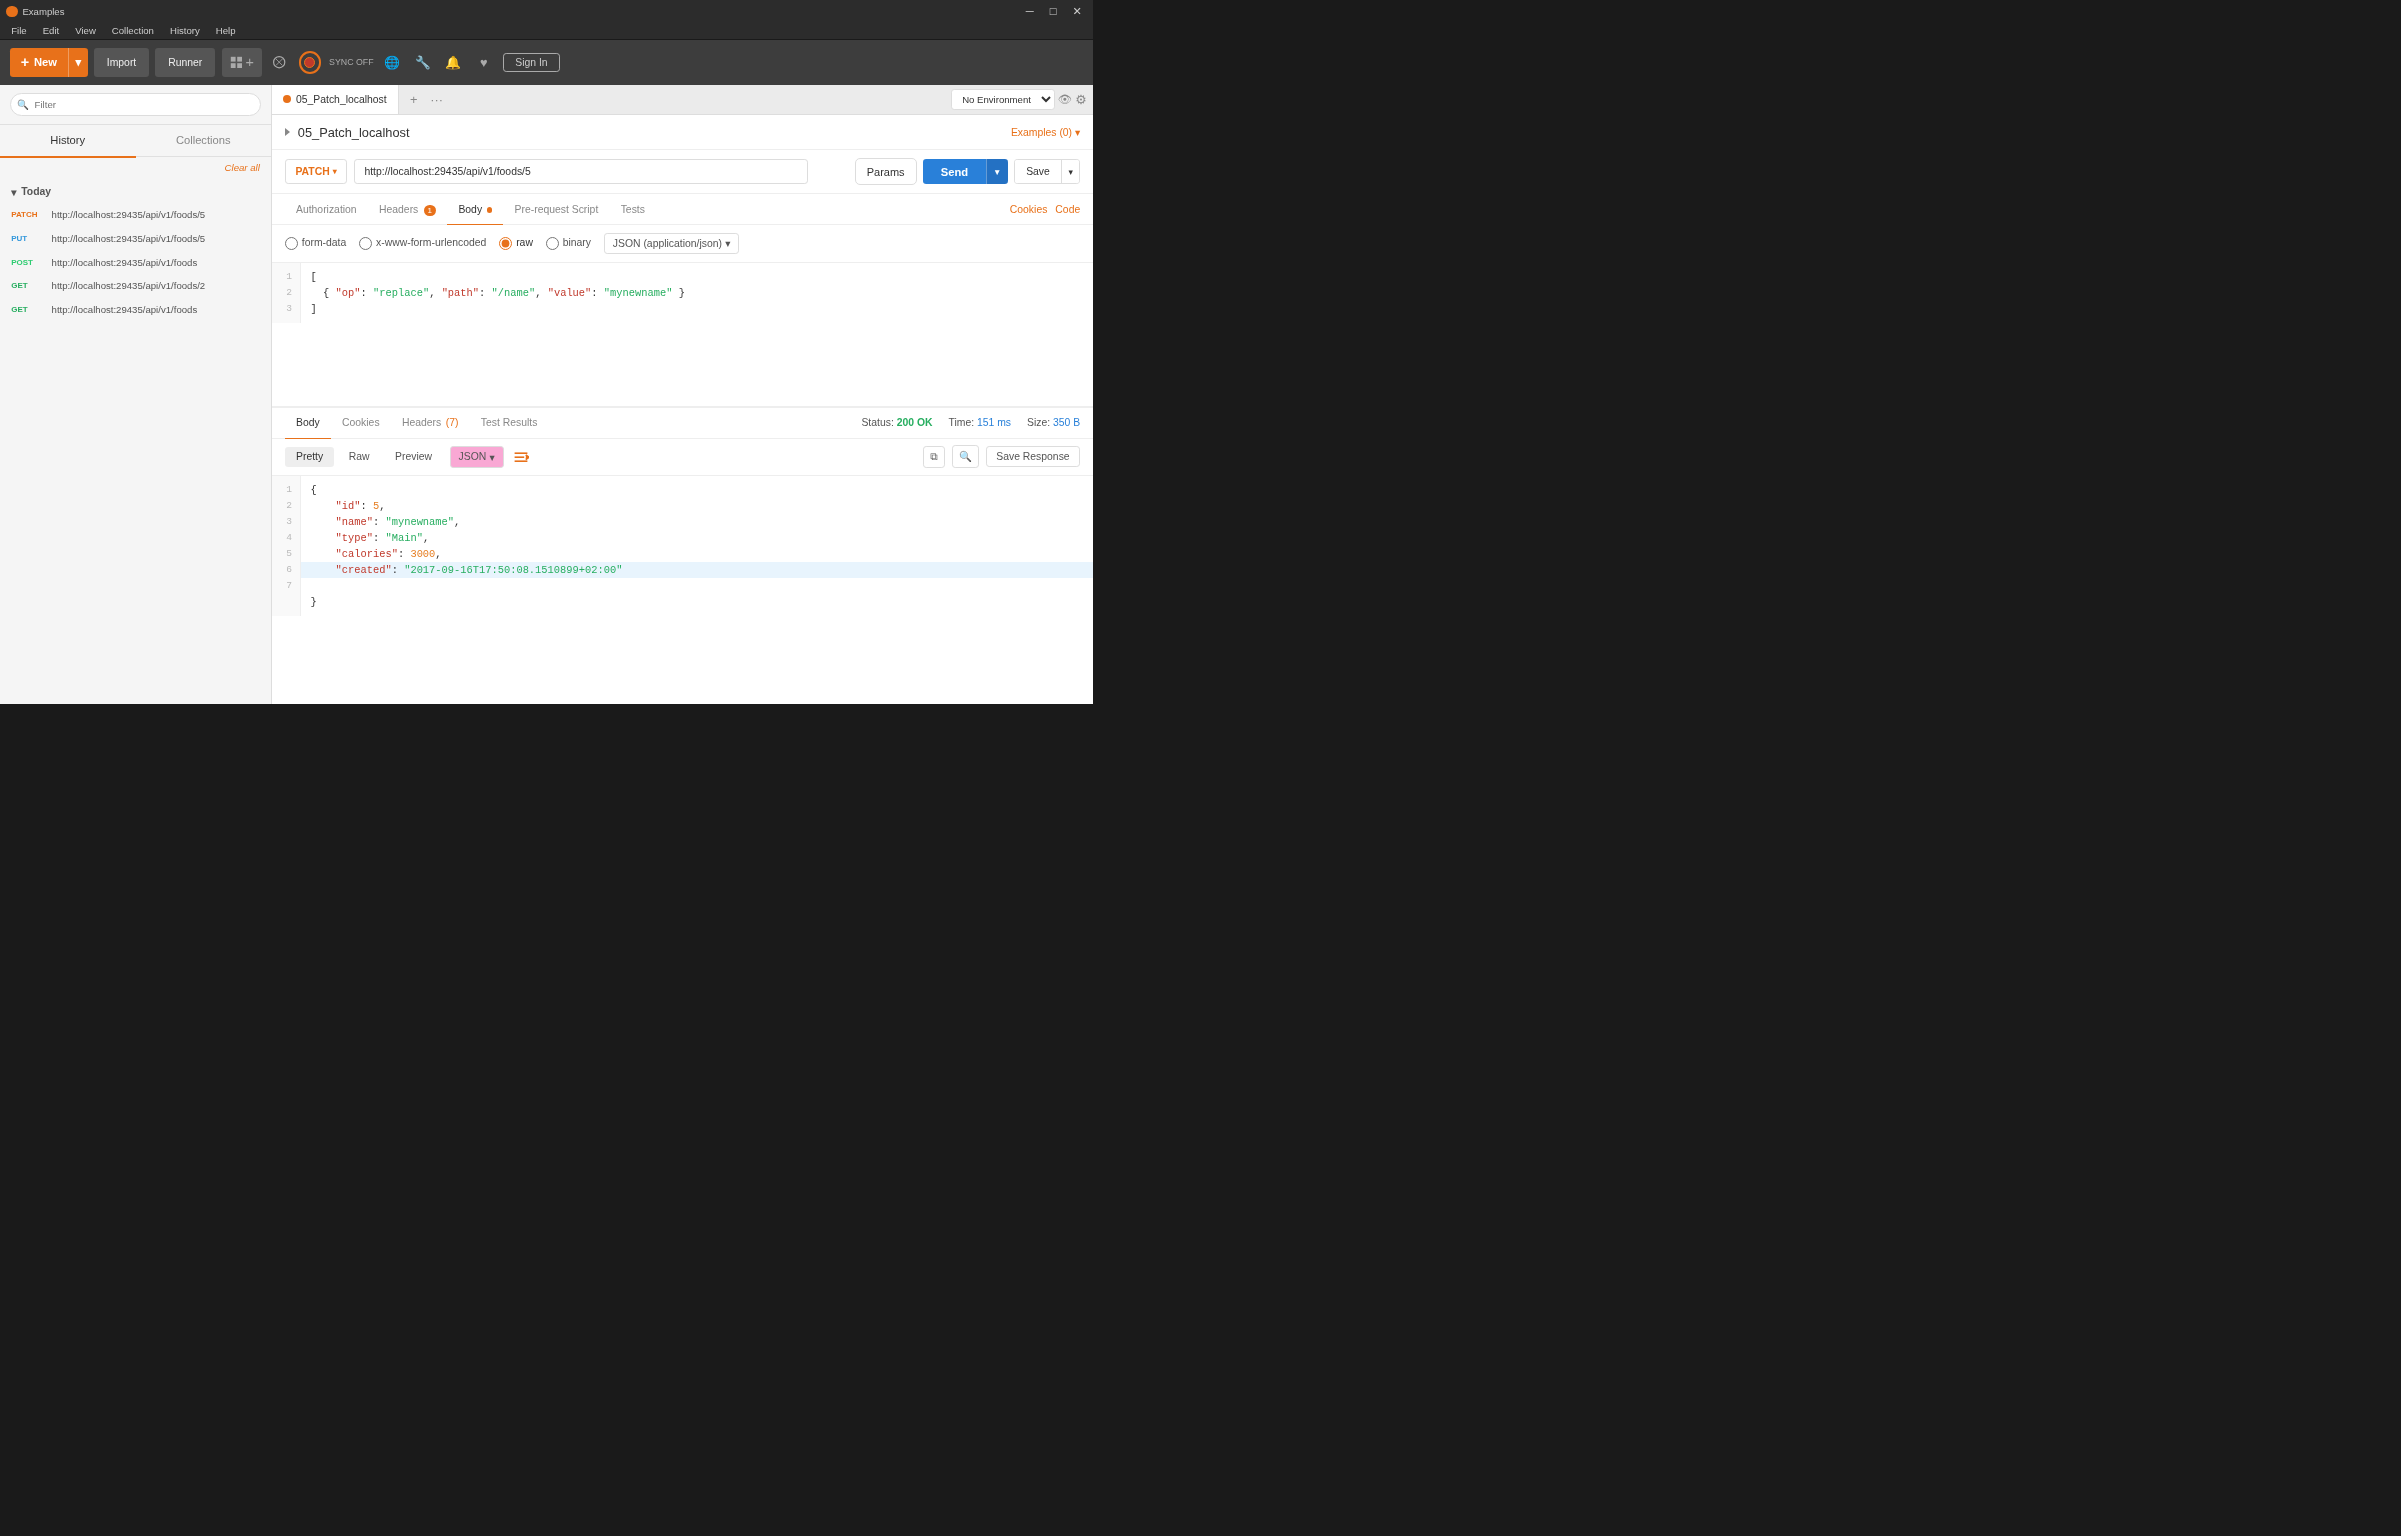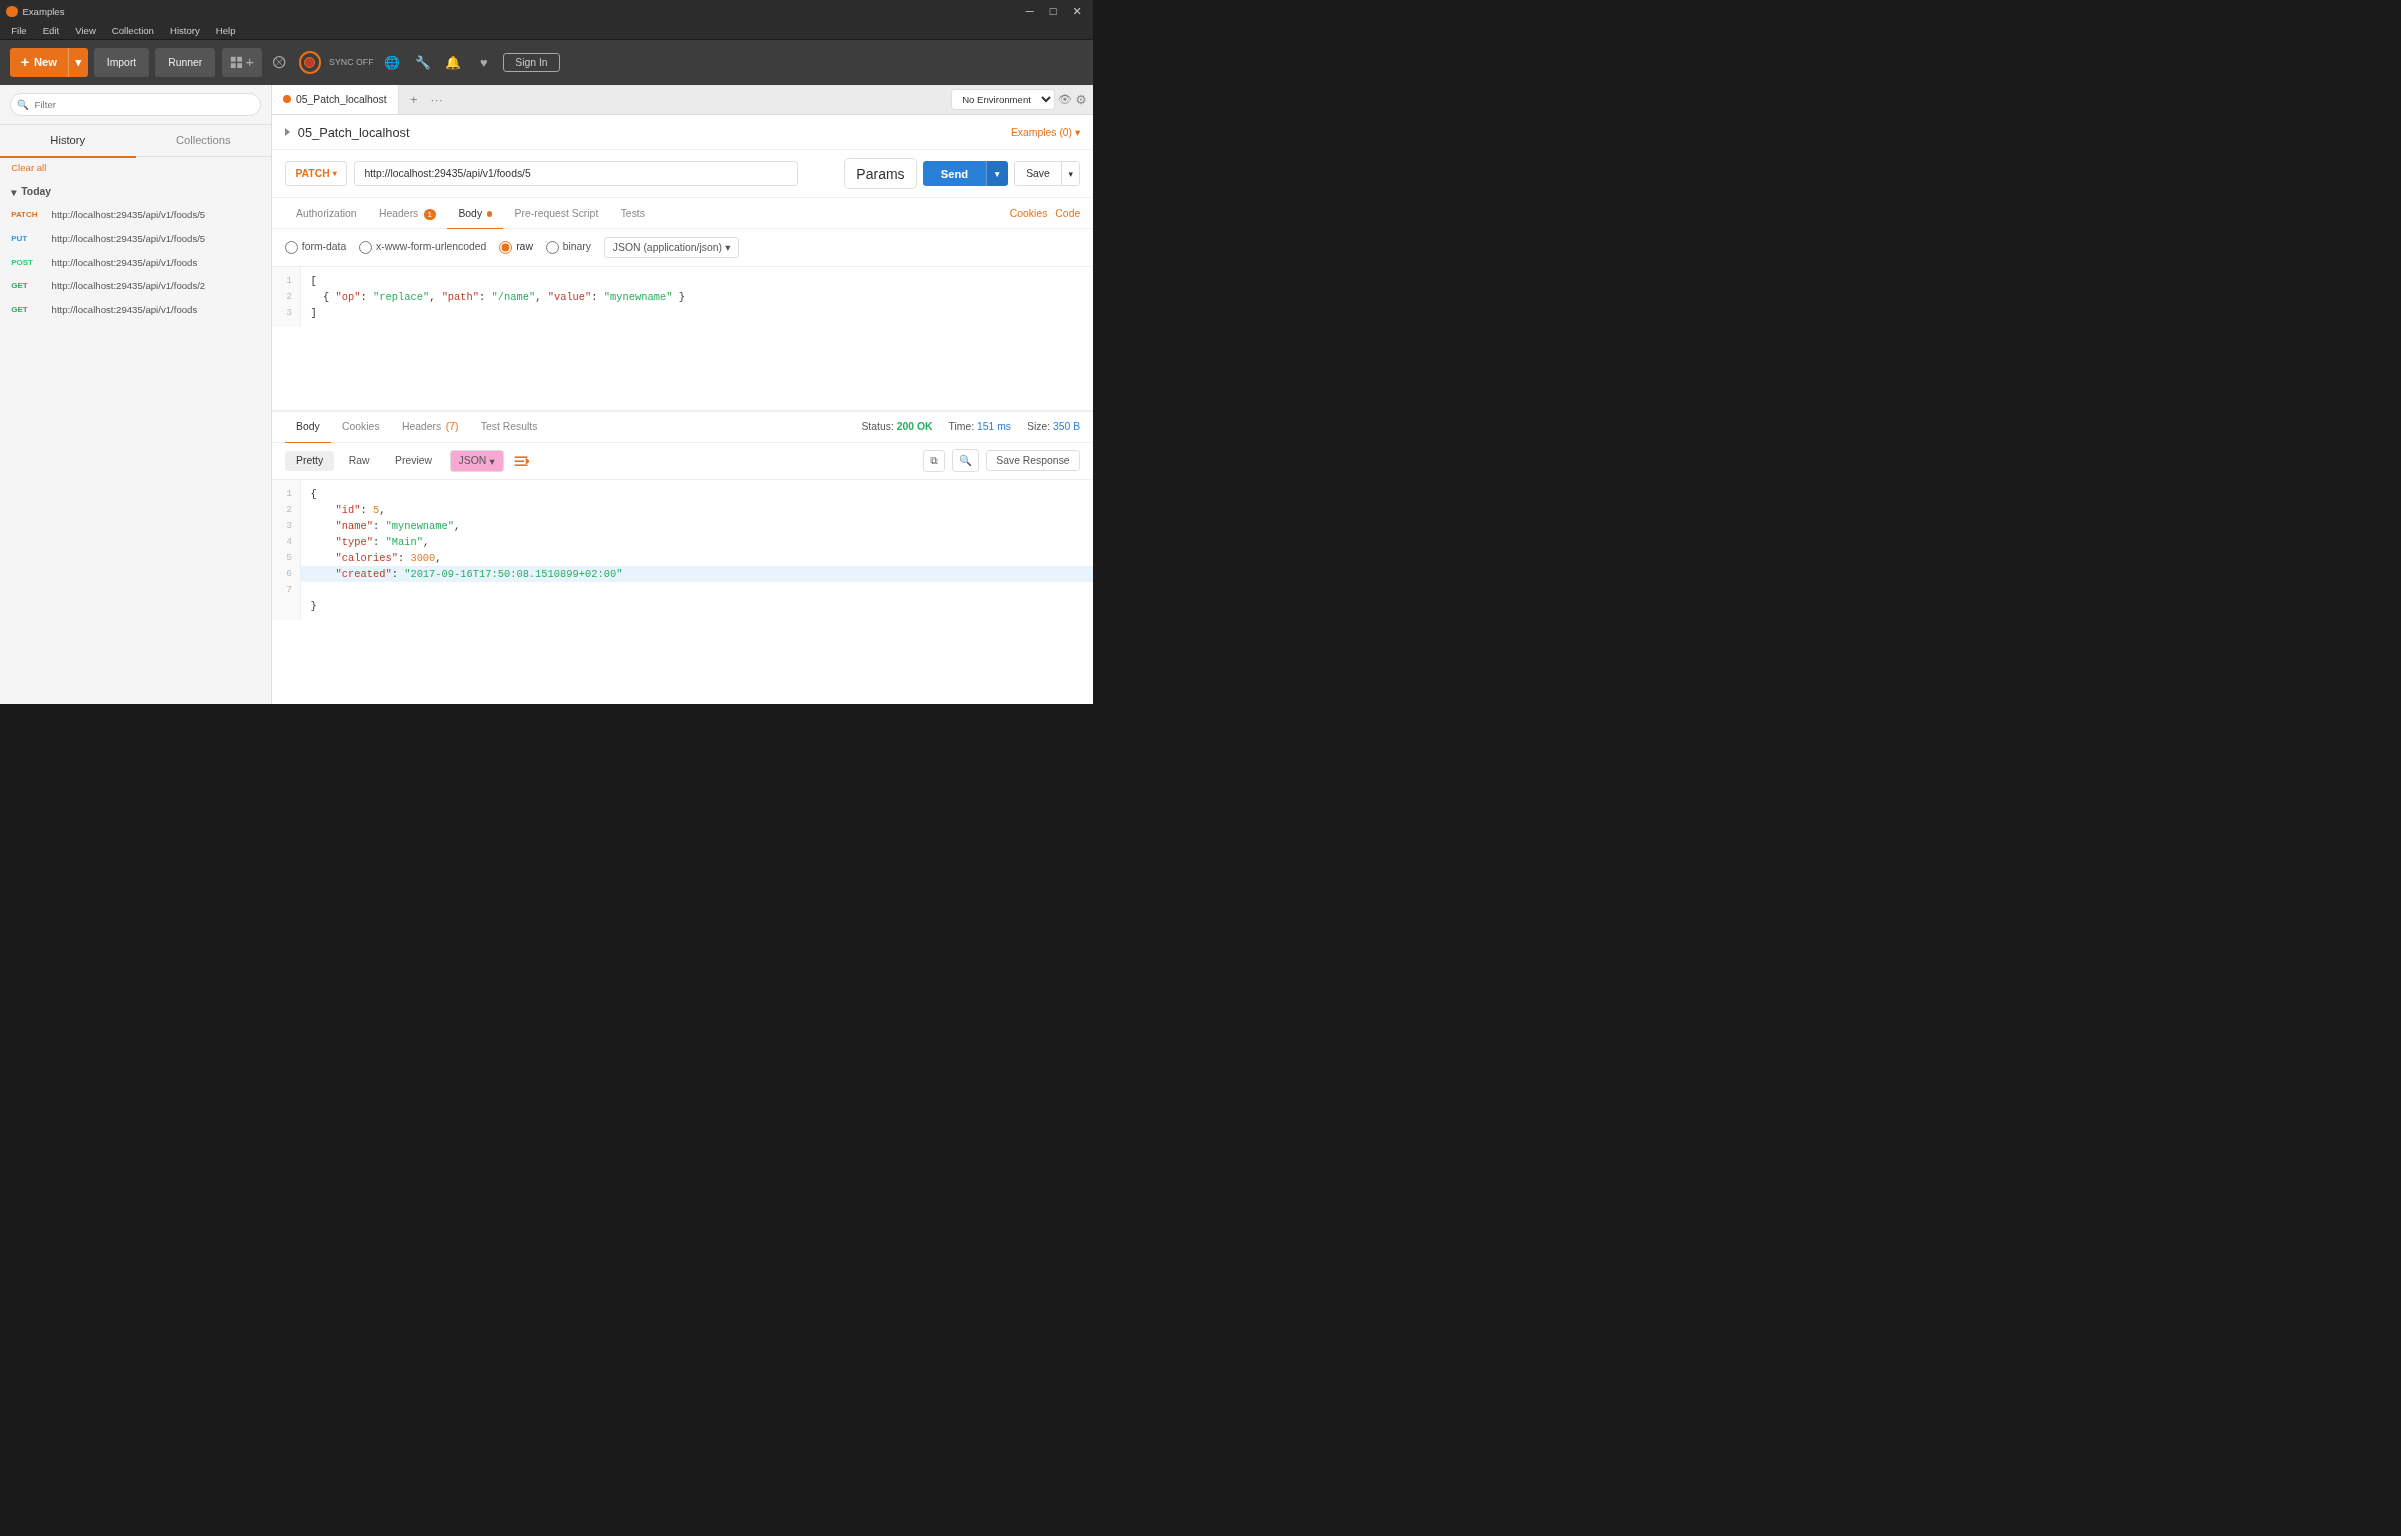--- a/index.html
+++ b/index.html
@@ -39,21 +39,21 @@
     
     #sidebar { width: 272px; background: #f5f5f5; border-right: 0.8px solid #ddd; display: flex; flex-direction: column; flex-shrink: 0; }
     #sidebar-filter { padding: 8px 9.6px; background: #f5f5f5; border-bottom: 0.8px solid #e0e0e0; }
     #sidebar-filter input { width: 100%; padding: 4.8px 9.6px 4.8px 24px; border: 0.8px solid #ddd; border-radius: 16px; background: white; font-size: 9.6px; outline: none; }
     .filter-wrap { position: relative; }
     .filter-wrap .search-ic { position: absolute; left: 8px; top: 50%; transform: translateY(-50%); color: #aaa; font-size: 9.6px; }
     #sidebar-tabs { display: flex; border-bottom: 1.6px solid #e0e0e0; }
     .sidebar-tab { flex: 1; text-align: center; padding: 9.6px 0; font-size: 11.2px; cursor: pointer; color: #888; border-bottom: 2.4px solid transparent; margin-bottom: -1.6px; }
     .sidebar-tab.active { color: #333; border-bottom: 2.4px solid #e8711a; }
     #history-content { flex: 1; overflow-y: auto; padding: 0; }
-    .clear-all { color: #e8711a; font-size: 9.6px; text-align: left; padding: 4.8px 11.2px; cursor: pointer; }
+    .clear-all { color: #e8711a; font-size: 9.6px; text-align: right; padding: 4.8px 11.2px; cursor: pointer; font-style: italic; }
     .section-header { display: flex; align-items: center; gap: 4.8px; padding: 8px 11.2px 4.8px; font-size: 10.4px; color: #555; font-weight: 600; }
     .history-item { display: flex; align-items: center; padding: 6.4px 11.2px; gap: 6.4px; cursor: pointer; }
     .method-badge { font-size: 8px; font-weight: 700; width: 34px; text-align: left; flex-shrink: 0; }
     .method-PATCH { color: #e8711a; }
     .method-PUT { color: #3498db; }
     .method-POST { color: #2ecc71; }
     .method-GET { color: #27ae60; }
     .history-url { font-size: 9.6px; color: #555; overflow: hidden; text-overflow: ellipsis; white-space: nowrap; }
 
     
@@ -68,21 +68,21 @@
 
     
     #request-header { padding: 9.6px 12.8px; display: flex; align-items: center; gap: 8px; border-bottom: 0.8px solid #eee; }
     .req-name { font-size: 12.8px; font-weight: 500; color: #333; }
     .examples-link { color: #e8711a; font-size: 10.4px; margin-left: auto; cursor: pointer; }
 
     
     #url-bar { display: flex; align-items: center; padding: 8px 12.8px; gap: 6.4px; border-bottom: 0.8px solid #eee; }
     .method-select { display: flex; align-items: center; gap: 3.2px; padding: 6.4px 9.6px; border: 0.8px solid #ddd; border-radius: 3.2px; font-size: 10.4px; font-weight: 600; color: #e8711a; cursor: pointer; background: white; }
     .url-input { flex: 1; padding: 6.4px 9.6px; border: 0.8px solid #ddd; border-radius: 3.2px; font-size: 10.4px; outline: none; color: #333; }
-    .params-btn { padding: 6.4px 11.2px; border: 0.8px solid #ddd; border-radius: 5px; font-size: 14px; cursor: pointer; background: white; color: #333; margin-left: 40px; }
+    .params-btn { padding: 6.4px 11.2px; border: 0.8px solid #ddd; border-radius: 5px; font-size: 11px; cursor: pointer; background: white; color: #333; margin-left: 40px; }
     .send-btn-group { display: flex; border-radius: 3.2px; overflow: hidden; }
     .send-btn { background: #2980d9; color: white; border: none; padding: 6.4px 17.6px; font-size: 11.2px; font-weight: 700; cursor: pointer; }
     .send-dropdown { background: #2471c3; color: white; border: none; padding: 6.4px 8px; font-size: 9.6px; cursor: pointer; border-left: 0.8px solid rgba(255,255,255,0.3); }
     .save-btn-group { display: flex; border: 0.8px solid #ddd; border-radius: 3.2px; overflow: hidden; }
     .save-btn { background: white; color: #333; border: none; padding: 6.4px 11.2px; font-size: 10.4px; cursor: pointer; }
     .save-dropdown { background: white; color: #333; border: none; border-left: 0.8px solid #ddd; padding: 6.4px 6.4px; font-size: 8.8px; cursor: pointer; }
 
     
     #req-subtabs { display: flex; align-items: center; padding: 0 12.8px; border-bottom: 1.6px solid #eee; background: white; }
     .req-subtab { padding: 9.6px 11.2px; font-size: 10.4px; color: #888; cursor: pointer; border-bottom: 1.6px solid transparent; margin-bottom: -1.6px; }

